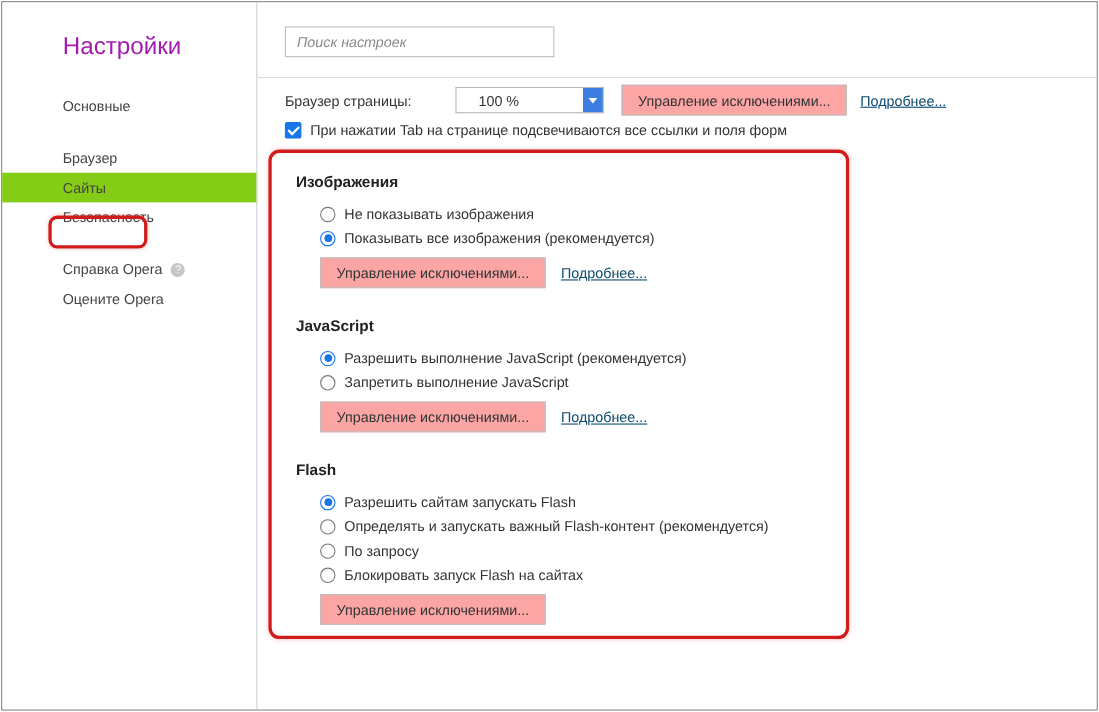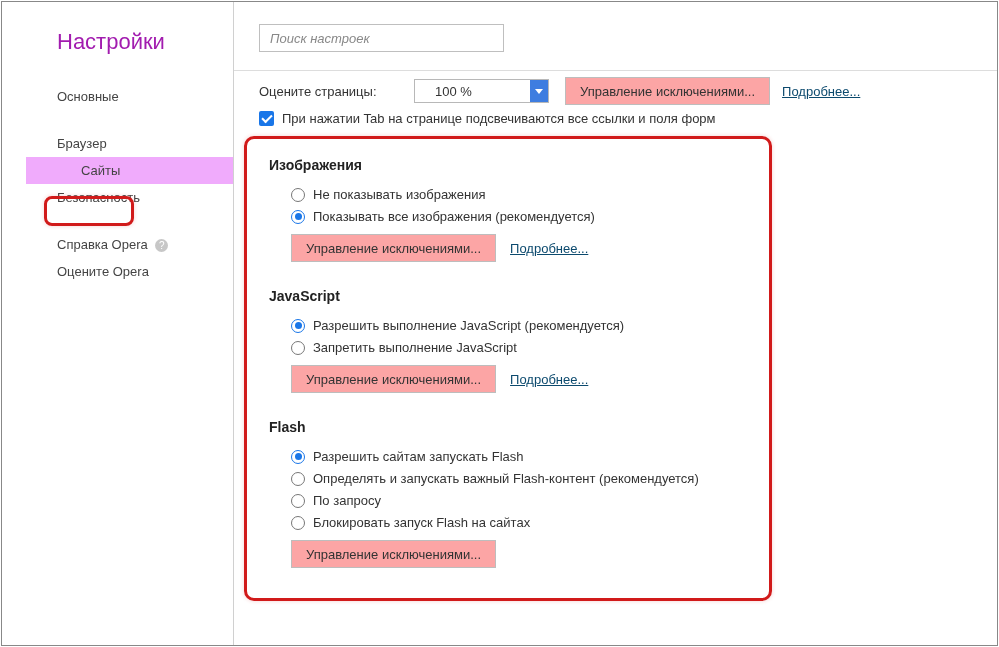--- a/index.html
+++ b/index.html
@@ -35,22 +35,21 @@
   }
   .nav-block { margin-bottom: 20px; }
   .nav-item {
     padding: 6px 0 6px 55px;
     font-size: 13px;
     color: #444;
     cursor: pointer;
     position: relative;
   }
   .nav-item.selected {
-    background: #f0abfc;
-    margin-left: 24px;
+    background: #84cc16;
   }
   .nav-item .help-icon {
     display: inline-block;
     margin-left: 4px;
     width: 13px;
     height: 13px;
     border-radius: 50%;
     background: #c7c7c7;
     color: #fff;
     font-size: 10px;
@@ -138,21 +137,21 @@
     content: '';
     width: 4px; height: 8px;
     border: solid #fff;
     border-width: 0 2px 2px 0;
     transform: rotate(45deg) translate(-1px, -1px);
   }
   .highlight-container {
     margin: 8px 2px 8px 10px;
     border: 3px solid #d11a1a;
     border-radius: 10px;
-    padding: 18px 22px 28px 22px;
+    padding: 18px 22px 8px 22px;
     width: 528px;
     box-shadow: 0 0 4px rgba(209,26,26,0.2);
   }
   .section { margin-bottom: 26px; }
   .section:last-child { margin-bottom: 2px; }
   .section-title { font-weight: bold; font-size: 14px; color: #222; margin-bottom: 14px; }
   .radio-row { display: flex; align-items: center; gap: 8px; padding-left: 22px; margin-bottom: 7px; }
   .radio {
     width: 14px; height: 14px;
     border: 1px solid #777;
@@ -208,21 +207,21 @@
     </div>
   </div>
 
   <div class="main">
     <div class="search-wrap">
       <input class="search-input" type="text" placeholder="Поиск настроек" style="">
     </div>
 
     <div class="scale-section">
       <div class="scale-row">
-        <span class="scale-label">Оцените страницы:</span>
+        <span class="scale-label">Браузер страницы:</span>
         <div class="scale-select">
           <span>100 %</span>
           <span class="chev"></span>
         </div>
         <button class="btn">Управление исключениями...</button>
         <span style="width:12px"></span>
         <span class="link">Подробнее...</span>
       </div>
     </div>
 

